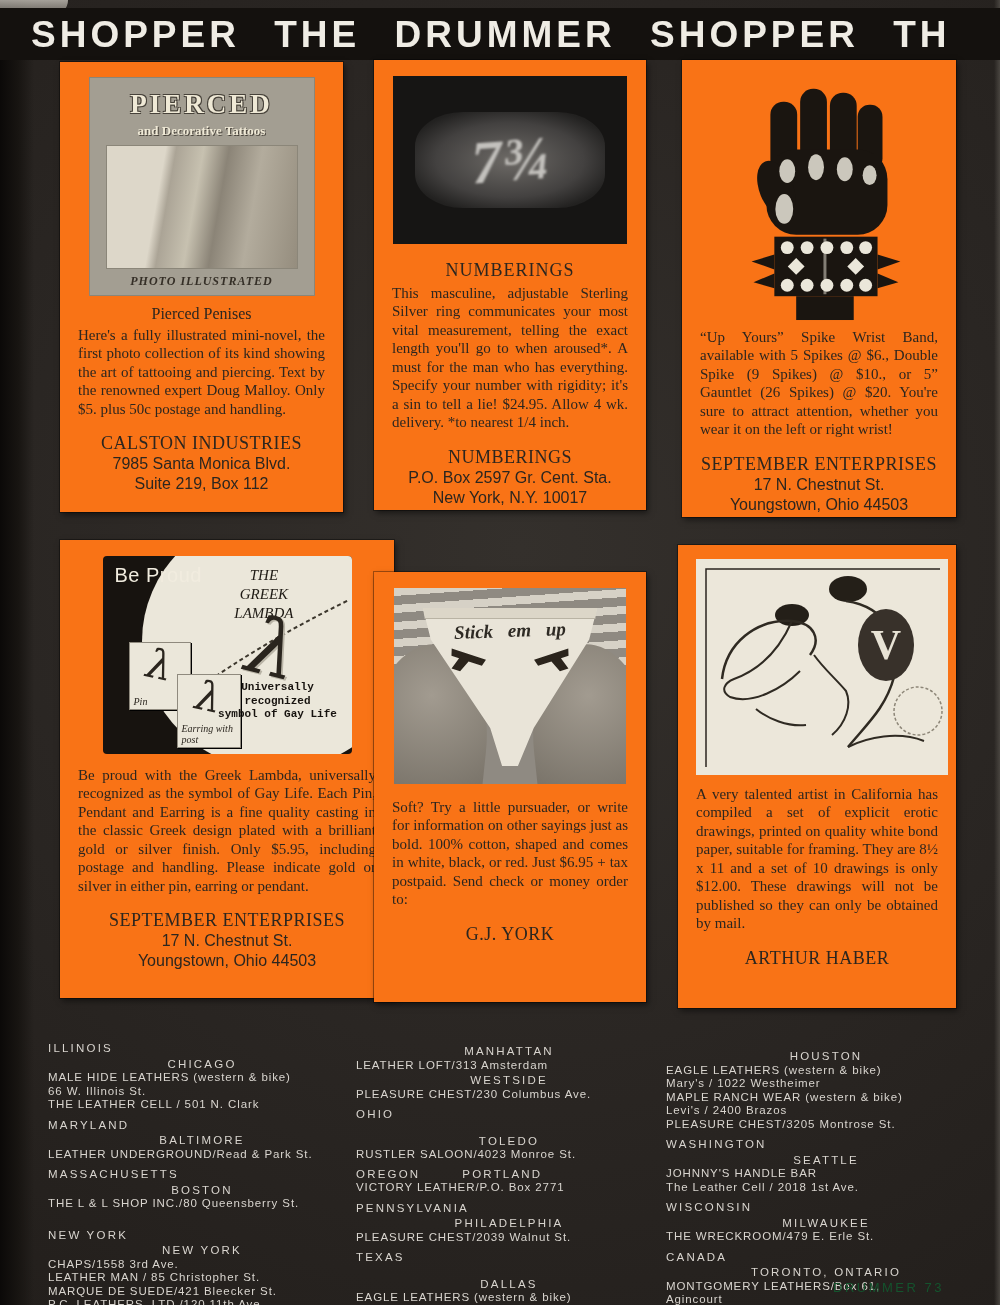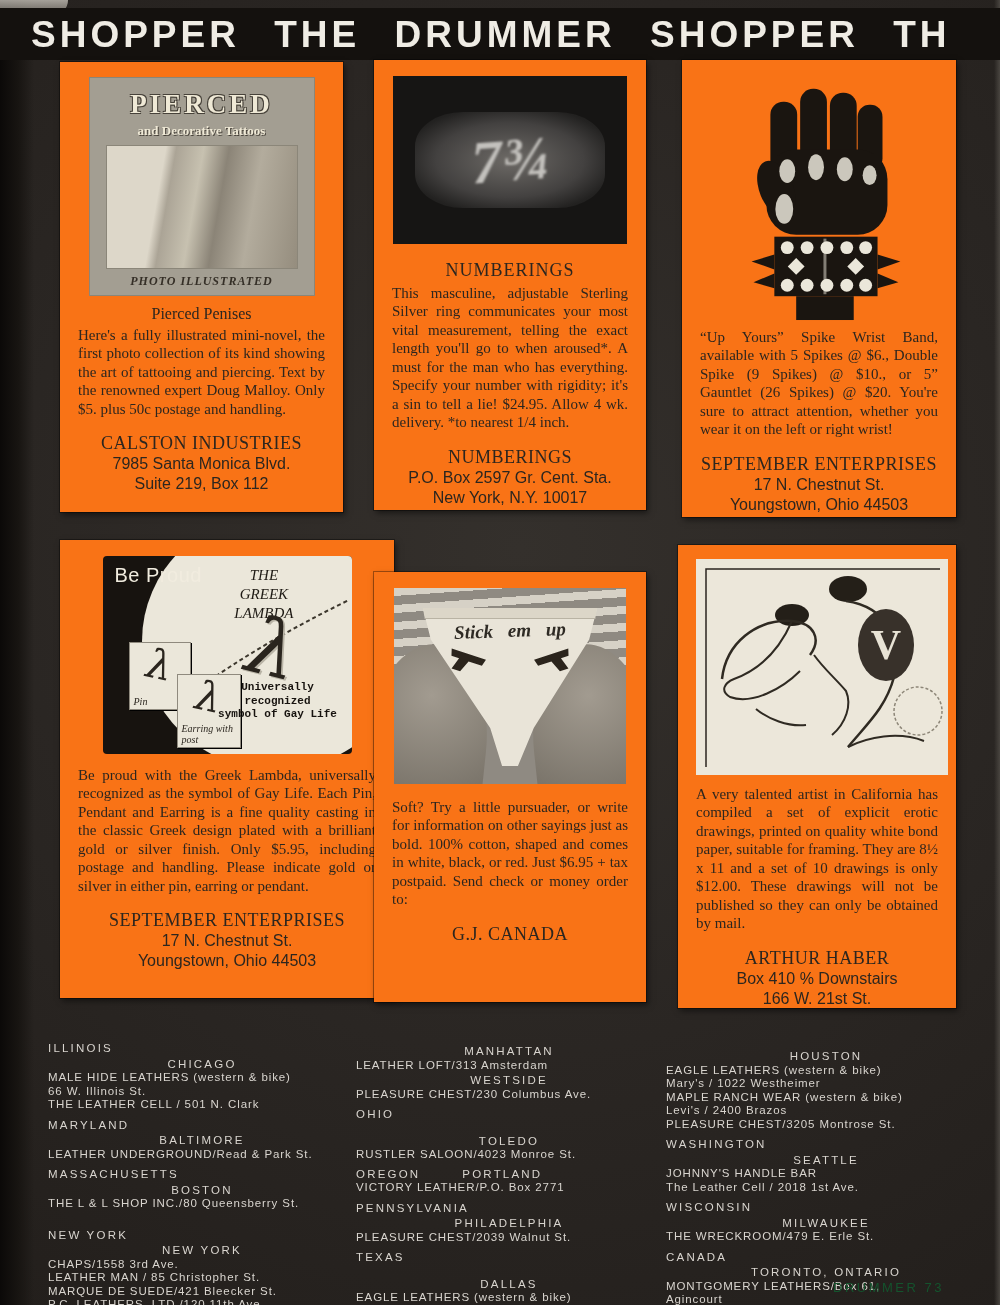--- a/index.html
+++ b/index.html
@@ -243,21 +243,21 @@
     <div class="briefs-band"></div>
     <div class="briefs-text">Stick em up</div>
     <svg class="gun left" width="42" height="26" viewBox="0 0 42 26">
       <path d="M2,4 h36 l-2,7 h-14 l-5,12 h-9 l4,-12 h-8 z" fill="#2b241c"></path>
     </svg>
     <svg class="gun right" width="42" height="26" viewBox="0 0 42 26">
       <path d="M2,4 h36 l-2,7 h-14 l-5,12 h-9 l4,-12 h-8 z" fill="#2b241c"></path>
     </svg>
   </div>
   <p class="ad-body">Soft? Try a little pursuader, or write for information on other sayings just as bold. 100% cotton, shaped and comes in white, black, or red. Just $6.95 + tax postpaid. Send check or money order to:</p>
-  <div class="ad-company">G.J. CANADA</div>
+  <div class="ad-company">G.J. YORK</div>
 </section>
 
 <section class="card card6">
   <div class="sketch">
     <svg width="252" height="216" viewBox="0 0 252 216">
       <path d="M10,208 V10 H244" fill="none" stroke="#2b2620" stroke-width="1.5"></path>
       <ellipse cx="96" cy="56" rx="17" ry="11" fill="#241f18"></ellipse>
       <ellipse cx="152" cy="30" rx="19" ry="13" fill="#241f18"></ellipse>
       <path d="M26,120 C30,84 60,60 96,62 C118,64 126,80 114,96" fill="none" stroke="#2f2a22" stroke-width="2.5"></path>
       <path d="M96,62 C82,94 60,112 38,120 C28,124 24,132 34,138 C56,146 86,130 104,112" fill="none" stroke="#2f2a22" stroke-width="2"></path>
@@ -265,25 +265,20 @@
       <path d="M152,188 C172,178 202,172 228,182" fill="none" stroke="#2f2a22" stroke-width="2"></path>
       <path d="M118,96 C128,110 140,120 150,132 C156,146 150,164 136,176" fill="none" stroke="#2f2a22" stroke-width="2"></path>
       <ellipse cx="190" cy="86" rx="28" ry="36" fill="#38312a"></ellipse>
       <text x="190" y="100" text-anchor="middle" font-family="Liberation Serif, serif" font-size="42" font-weight="bold" fill="#e8e3d5">V</text>
       <circle cx="222" cy="152" r="24" fill="none" stroke="#8d8678" stroke-width="1.5" stroke-dasharray="3,2"></circle>
       <path d="M60,150 C72,160 92,168 110,166" fill="none" stroke="#2f2a22" stroke-width="2"></path>
     </svg>
   </div>
   <p class="ad-body">A very talented artist in California has compiled a set of explicit erotic drawings, printed on quality white bond paper, suitable for framing. They are 8½ x 11 and a set of 10 drawings is only $12.00. These drawings will not be published so they can only be obtained by mail.</p>
   <div class="ad-company">ARTHUR HABER</div>
-  <div class="ad-address">
-    <div>Box 410 % Downstairs</div>
-    <div>166 W. 21st St.</div>
-    <div>New York City 10011</div>
-  </div>
 </section>
 
 <div class="dir-col dir1">
     <div class="state">ILLINOIS</div>
     <div class="city">CHICAGO</div>
     <div class="entry">MALE HIDE LEATHERS (western &amp; bike)</div>
     <div class="entry">66 W. Illinois St.</div>
     <div class="entry">THE LEATHER CELL / 501 N. Clark</div>
     <div class="state">MARYLAND</div>
     <div class="city">BALTIMORE</div>

